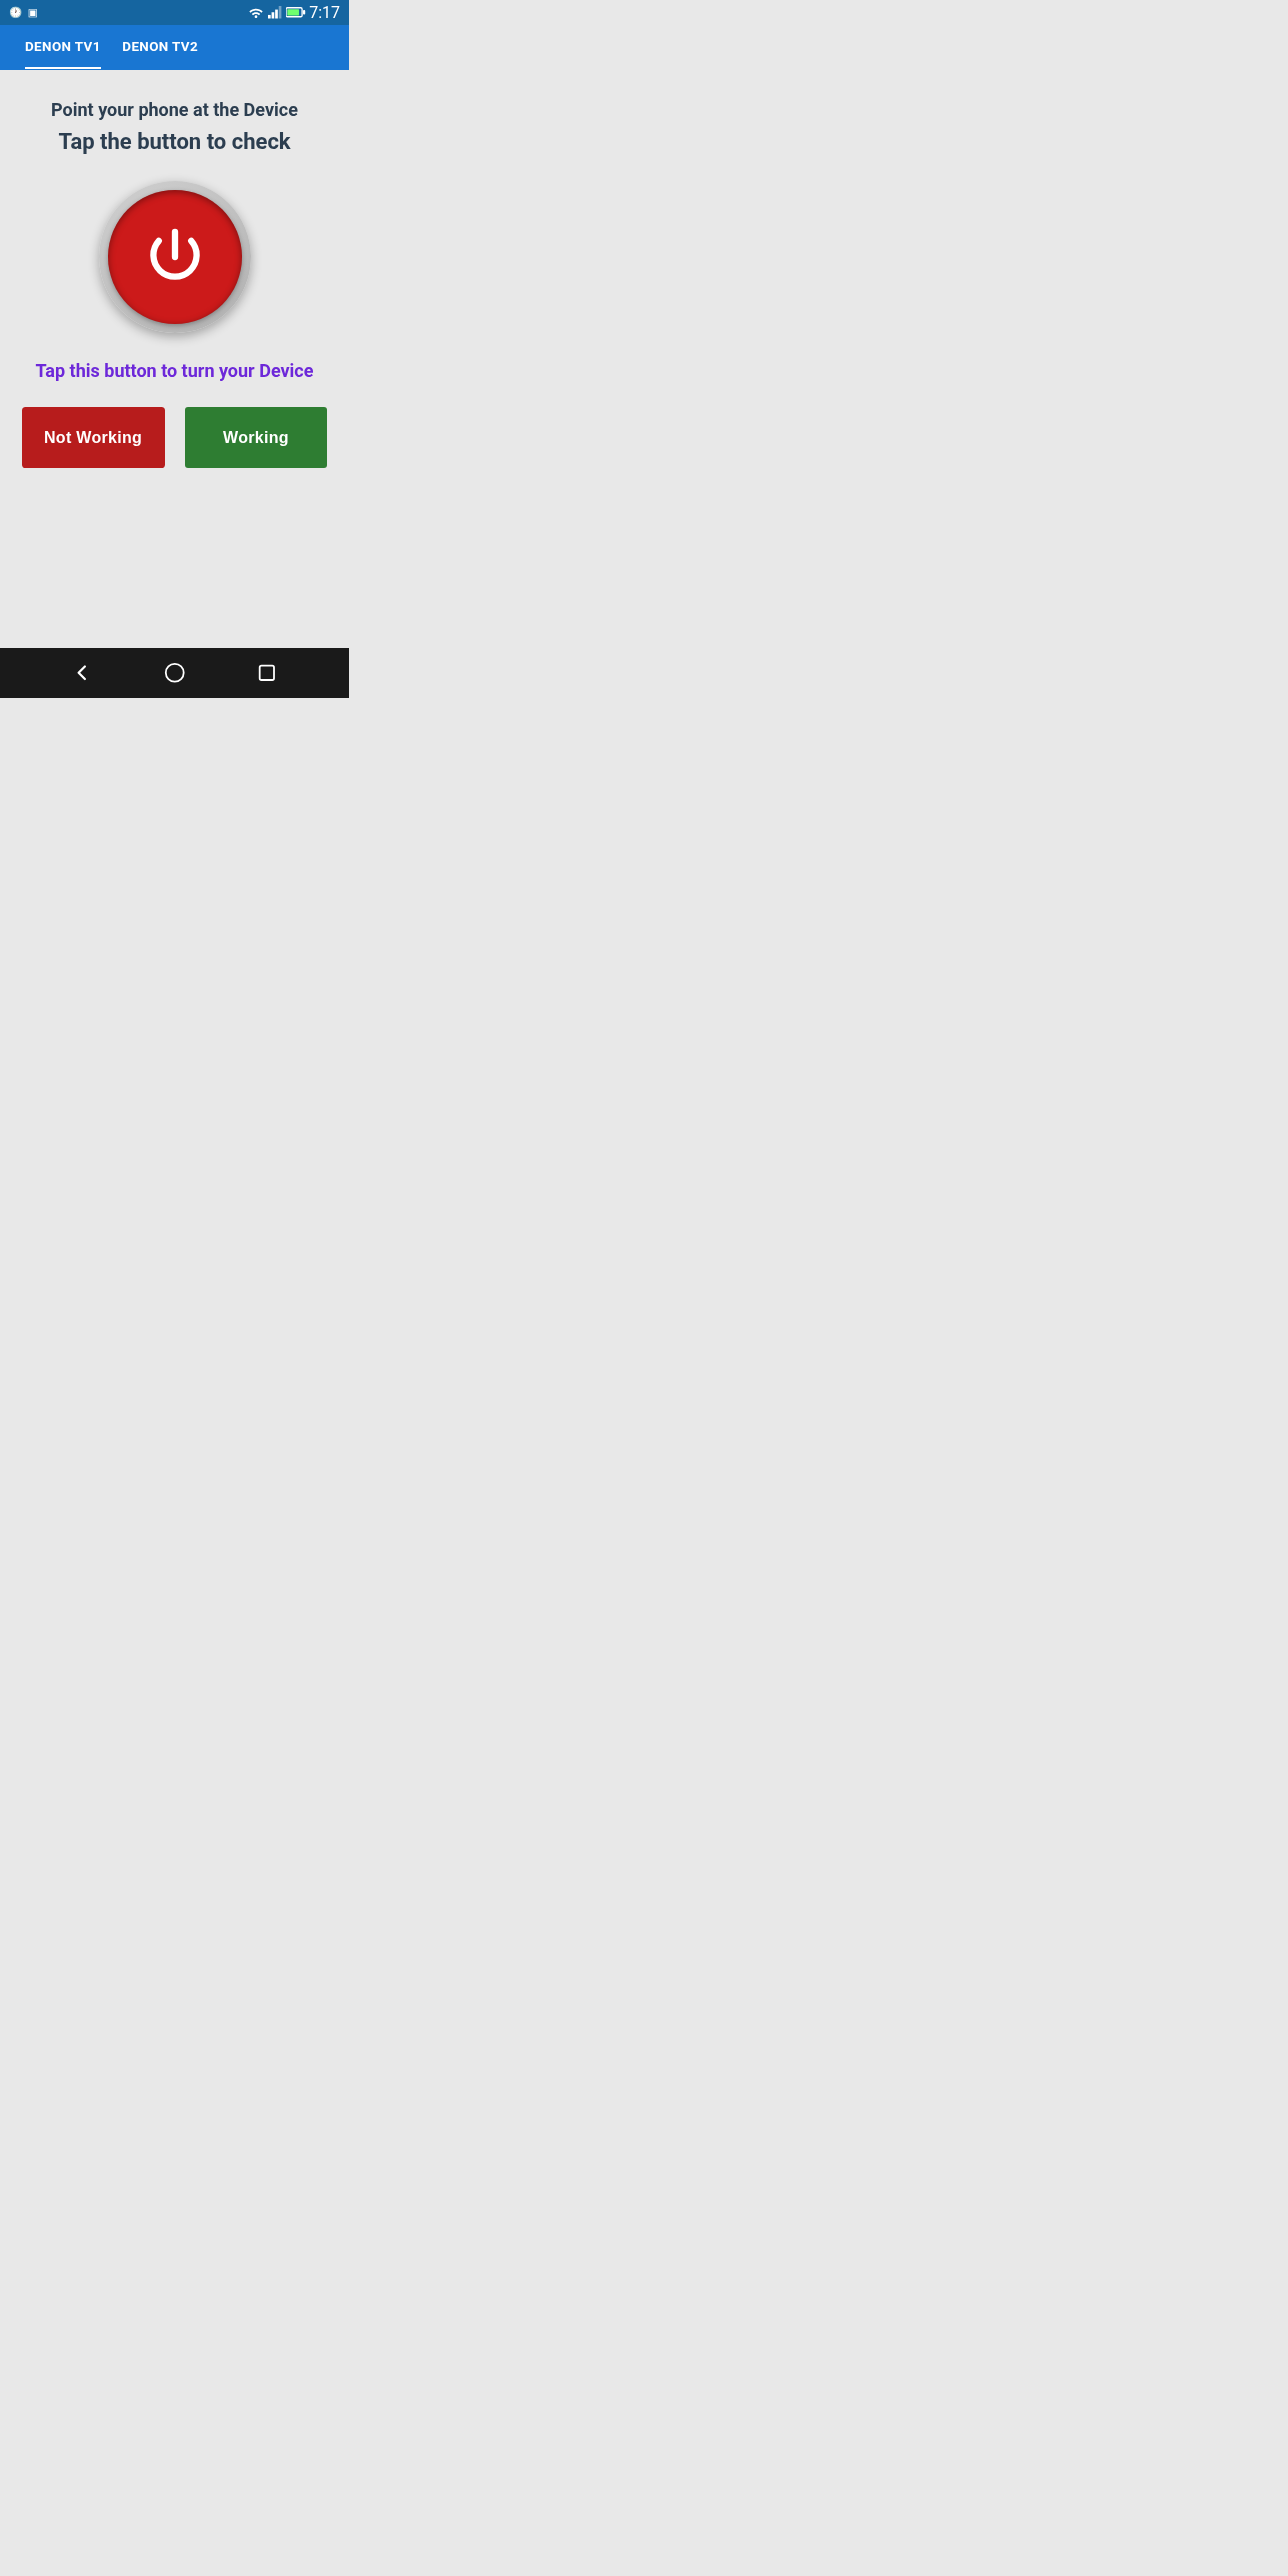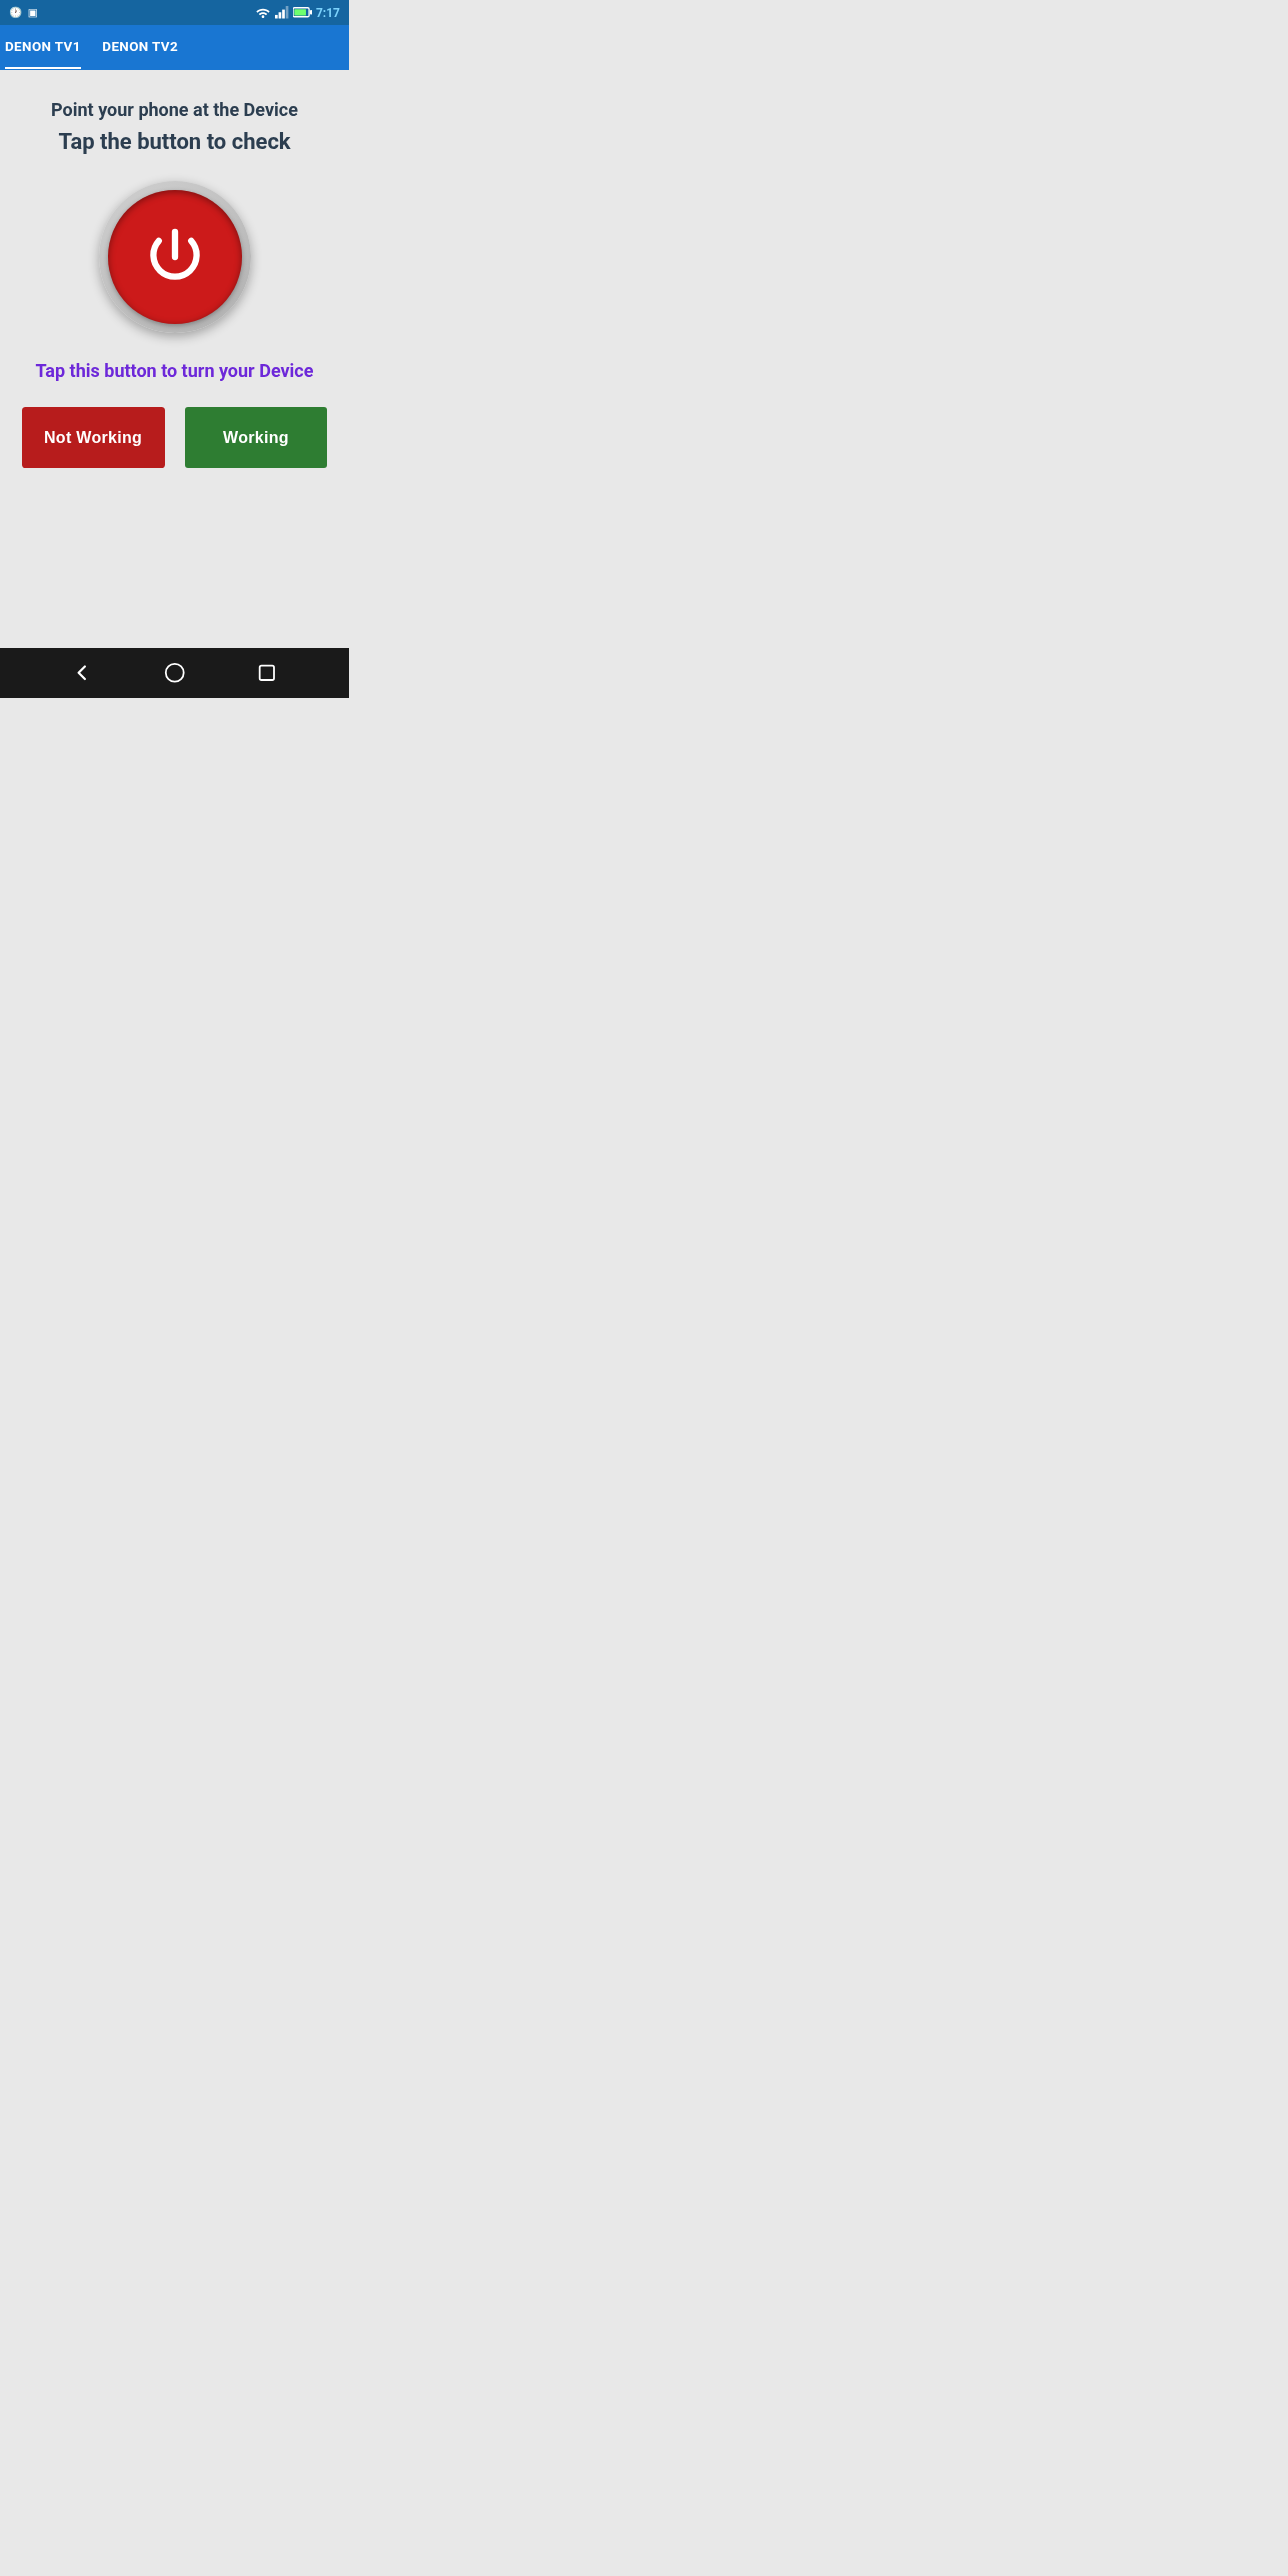--- a/index.html
+++ b/index.html
@@ -27,35 +27,35 @@
       display: flex;
       gap: 5.4px;
       align-items: center;
     }
     .status-bar-right {
       display: flex;
       align-items: center;
       gap: 3.6px;
     }
     .status-time {
-      color: #7dd3fc;
-      font-size: 12px;
-      font-weight: 700;
+      color: #ffffff;
+      font-size: 16px;
+      font-weight: 400;
     }
     .status-icon {
       color: white;
       font-size: 10.7px;
     }
 
     
     .app-bar {
       background: #1976d2;
       display: flex;
       align-items: center;
-      padding: 0 5px;
+      padding: 0 25px;
       height: 45px;
       gap: 21.5px;
     }
     .tab-item {
       color: white;
       font-size: 13.4px;
       font-weight: 700;
       padding: 12.5px 0;
       border-bottom: 2.7px solid transparent;
       cursor: pointer;

